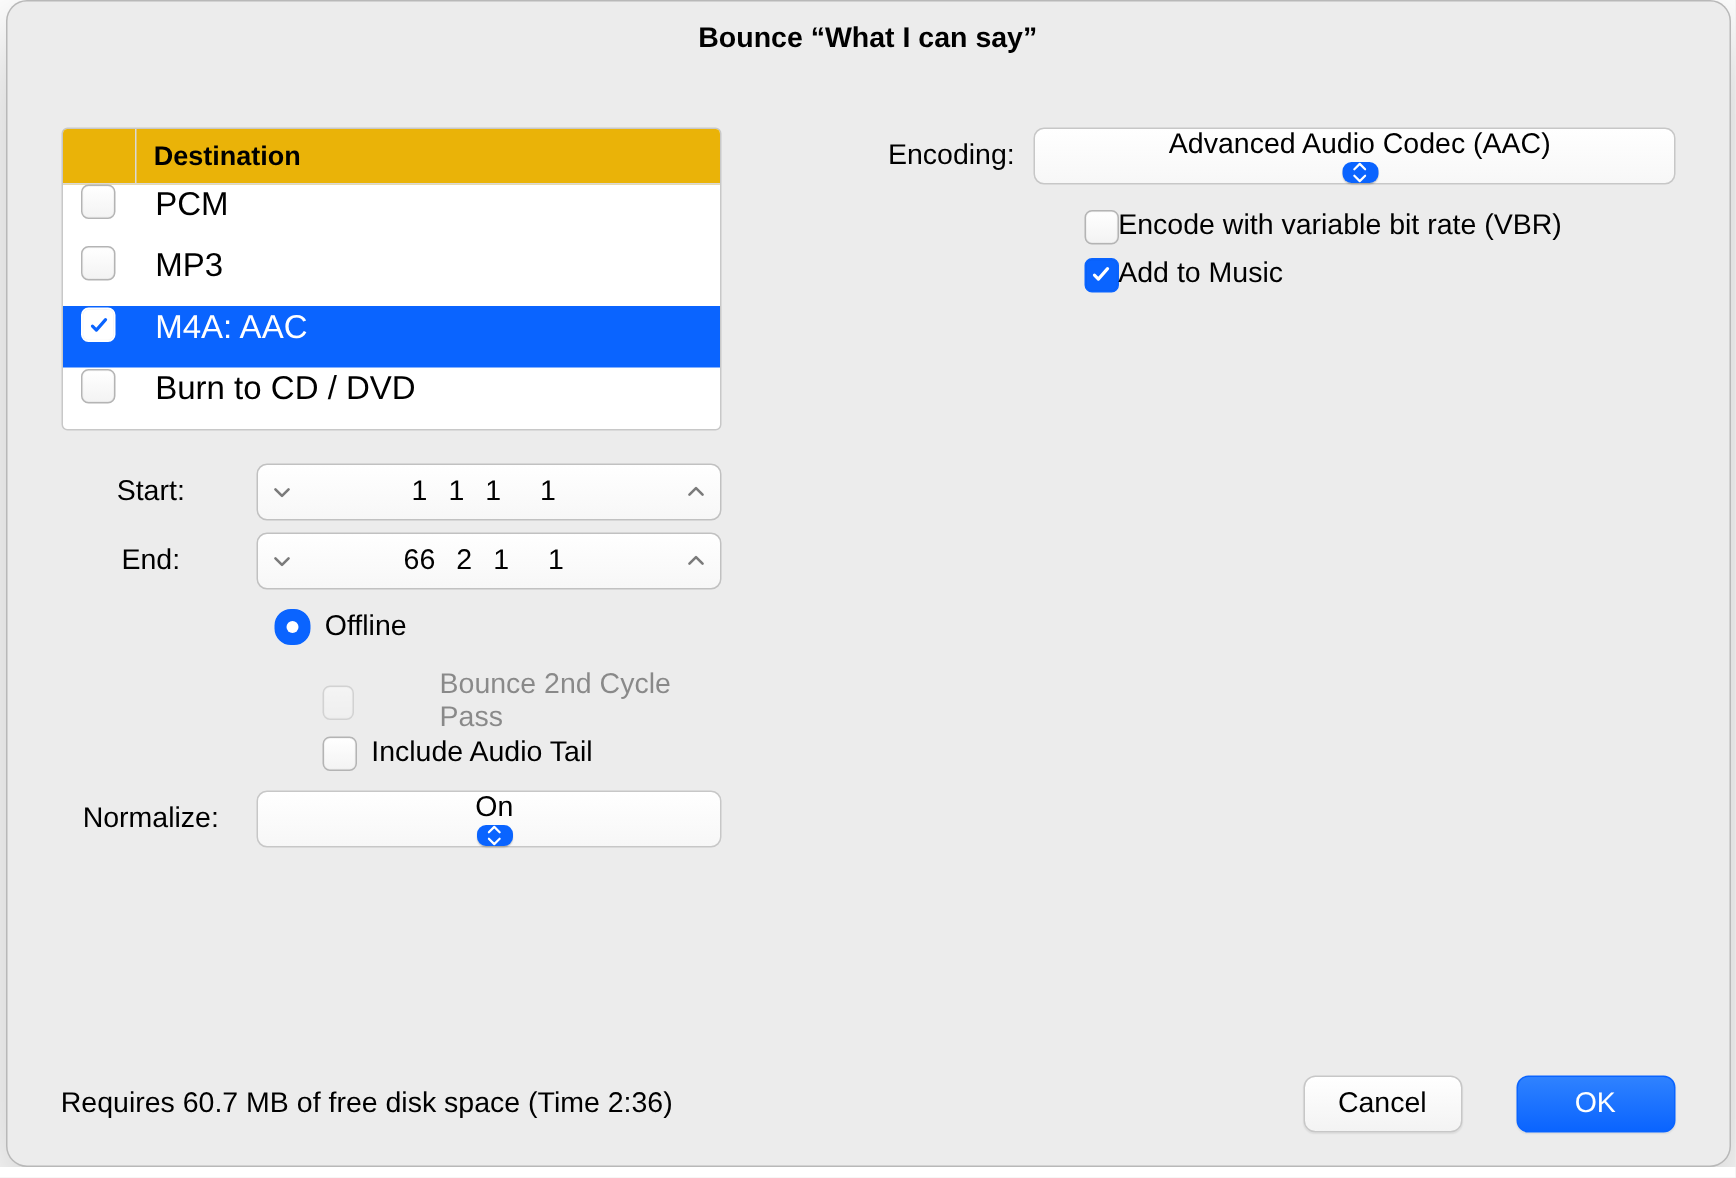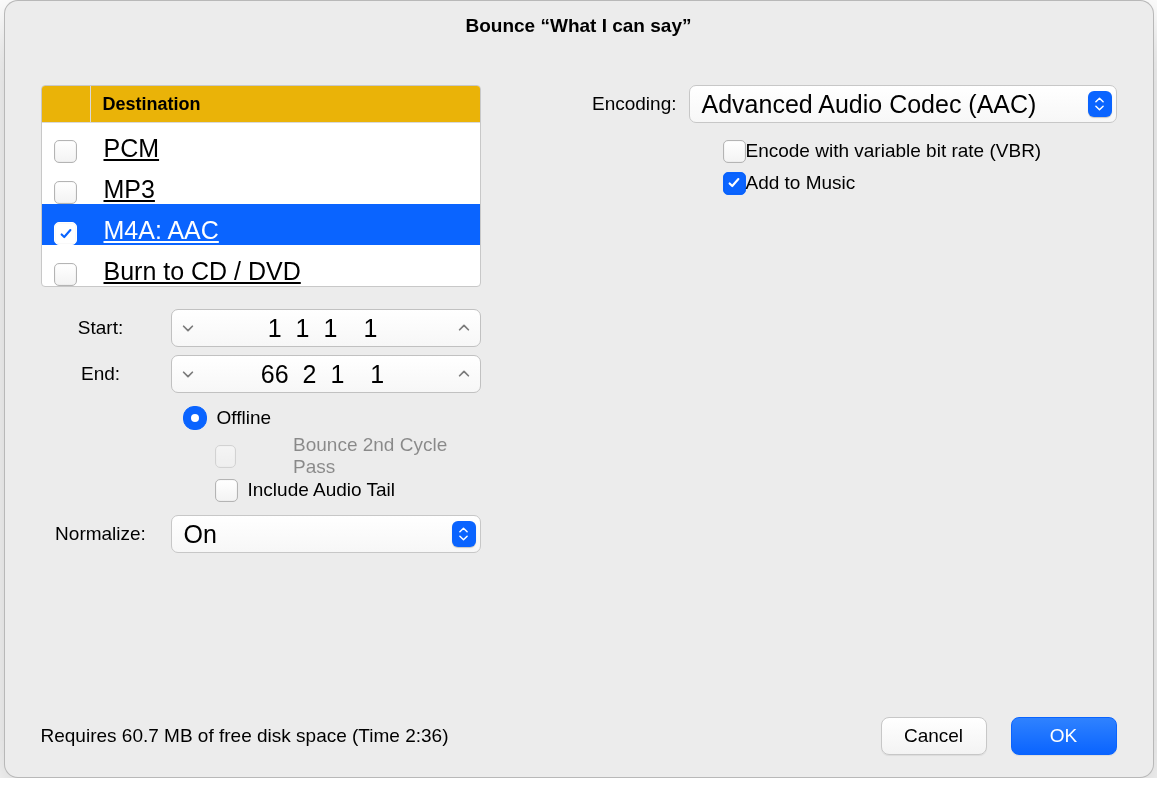--- a/index.html
+++ b/index.html
@@ -50,24 +50,23 @@
     display:flex; align-items:center;
     height:36px;
     border-bottom:1px solid var(--border-light);
     font-size:18px;
     background:#eab308;
     font-weight:bold;
   }
   .dest-head .spacer{width:48px; height:100%; border-right:1px solid var(--border-light);}
   .dest-head .hlabel{padding:0 12px;}
   .dest-row{
-    display:flex; align-items:flex-end;
+    display:flex; align-items:flex-start;
     height:40px;
-    font-size:25px;
-    text-decoration:underline;
+    font-size:22px;
   }
   .dest-row + .dest-row{border-top:1px solid transparent;}
   .dest-row .ck{
     width:48px; display:flex; align-items:center; justify-content:center;
   }
   .dest-row .label{flex:1; padding-right:10px; padding-left:14px;}
   .dest-row.selected{background:var(--row-sel); color:#fff;}
 
   
   .checkbox{
@@ -94,21 +93,21 @@
 
   
   .locator{
     display:flex; align-items:center; height:36px;
     border:1px solid #c1c1c1; border-radius:7px;
     background:linear-gradient(#fff,#f7f7f7);
     padding:0 8px;
     width:292px;
     justify-content:space-between;
   }
-  .locator .nums{font-variant-numeric:tabular-nums; letter-spacing:0px; font-size:25px; padding-right:6px;}
+  .locator .nums{font-variant-numeric:tabular-nums; letter-spacing:0px; font-size:19px; padding-right:6px;}
   .locator .nums span{display:inline-block;}
   .locator .nums .gap{width:14px;}
   .chev{width:16px;height:16px;display:inline-flex;align-items:center;justify-content:center;}
   .chev svg{width:14px;height:14px;}
 
   
   .radio{
     width:22px;height:22px;border-radius:11px;
     border:1px solid #b2b2b2;background:linear-gradient(#fff,#f4f4f4);
     display:inline-flex;align-items:center;justify-content:center;
@@ -118,21 +117,22 @@
   .radio.on::after{content:"";width:8px;height:8px;border-radius:4px;background:#fff;}
   .opt{display:flex;align-items:center;height:34px;font-size:19px;}
   .opt.dim{color:var(--text-dim);gap:47px;}
 
   
   .popup{
     display:flex;align-items:center;justify-content:space-between;
     height:36px;border:1px solid #c7c7c7;border-radius:7px;
     background:linear-gradient(#fff,#f7f7f7);
     padding:0 4px 0 12px;
-    font-size:25px;
+    font-size:19px;
+    flex-direction:column;
   }
   .disclosure{
     width:24px;height:26px;border-radius:6px;
     background:var(--blue);
     display:flex;flex-direction:column;align-items:center;justify-content:center;
     gap:0;
     box-shadow:0 1px 1px rgba(0,0,0,.2);
   }
   .disclosure svg{width:9px;height:7px;display:block;}
 
@@ -141,21 +141,21 @@
   .rrow .lab{width:120px;text-align:right;padding-right:12px;}
   .rrow .ctl{flex:1;}
   .rcheck{display:flex;align-items:center;margin-left:132px;font-size:19px;height:32px;}
 
   
   .footer{
     position:absolute; left:36px; right:36px; bottom:22px;
     display:flex; align-items:center; justify-content:space-between;
     font-size:19px;
   }
-  .buttons{display:flex;gap:24px;}
+  .buttons{display:flex;gap:36px;}
   .btn{
     min-width:104px;height:36px;border-radius:8px;border:1px solid #c7c7c7;
     background:linear-gradient(#fff,#f3f3f3);
     font-size:19px;display:flex;align-items:center;justify-content:center;
     box-shadow:0 1px 1px rgba(0,0,0,.07);
   }
   .btn.primary{background:linear-gradient(#2f82ff,#0a64ff);border-color:#0a64ff;color:#fff;}
 </style>
 </head>
 <body>
@@ -249,21 +249,21 @@
               </span>
               <span class="chev">
                 <svg viewBox="0 0 16 16">
                     <path d="M3 10l5-5 5 5" fill="none" stroke="#7b7b7b" stroke-width="2" stroke-linecap="round" stroke-linejoin="round"></path>
                   </svg>
               </span>
             </div>
           </div>
         </div>
 
-        <div class="frow indented" style="margin-bottom:4px">
+        <div class="frow indented" style="margin-bottom:16px">
           <div class="lab"></div>
           <div class="ctl">
             <div class="opt">
               <span class="radio on"></span>
               <span>Offline</span>
             </div>
           </div>
         </div>
         <div class="frow indented" style="margin-bottom:0">
           <div class="lab"></div>

